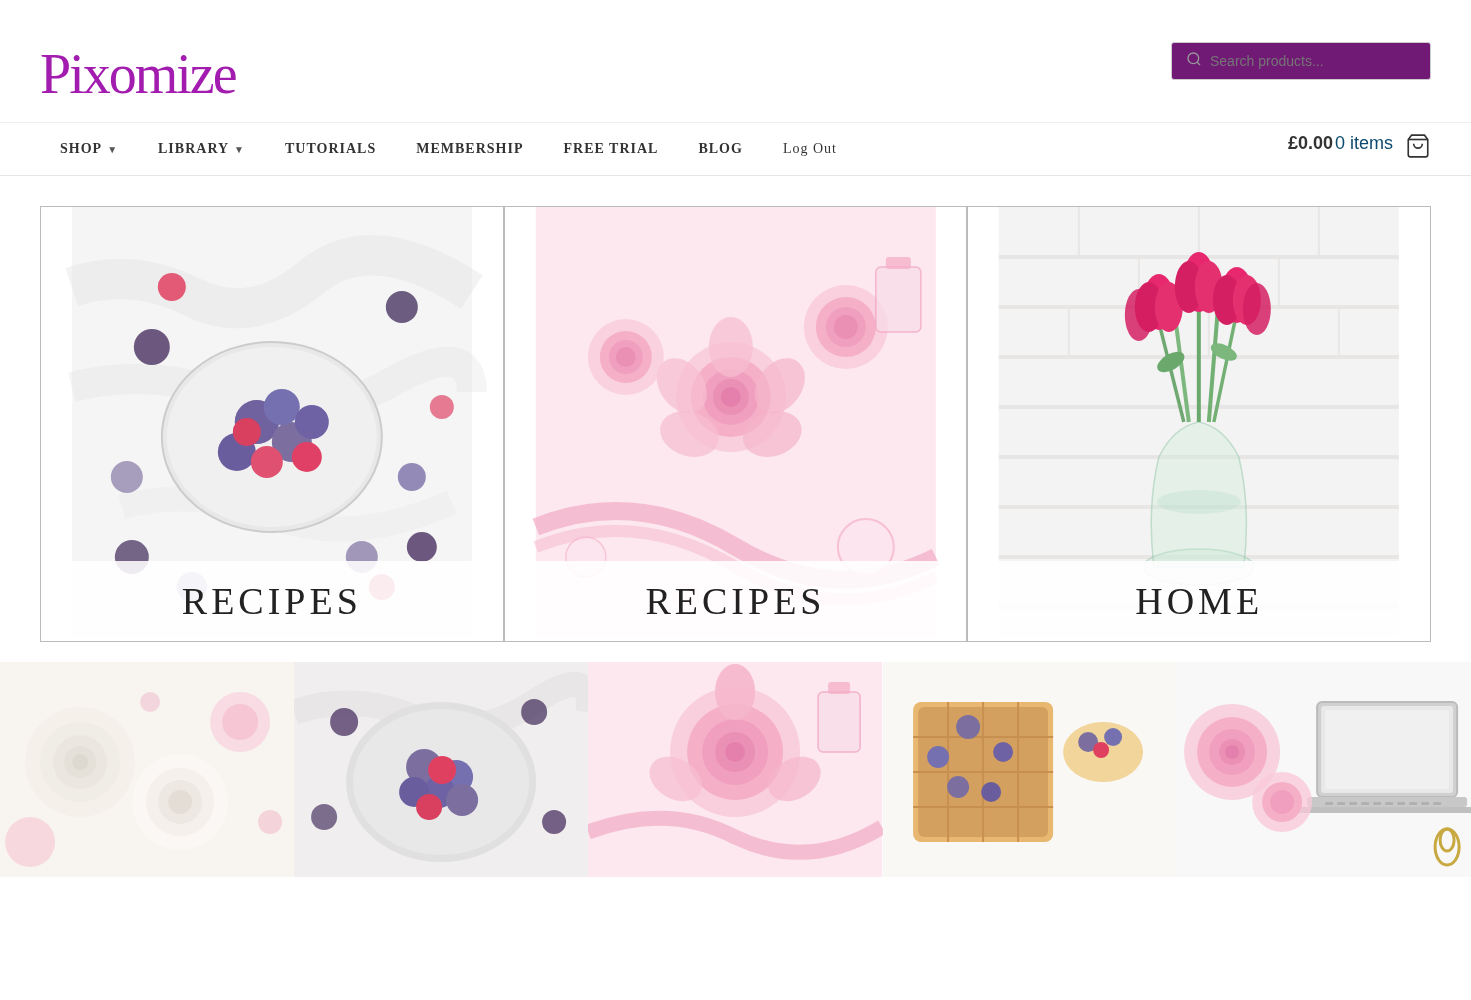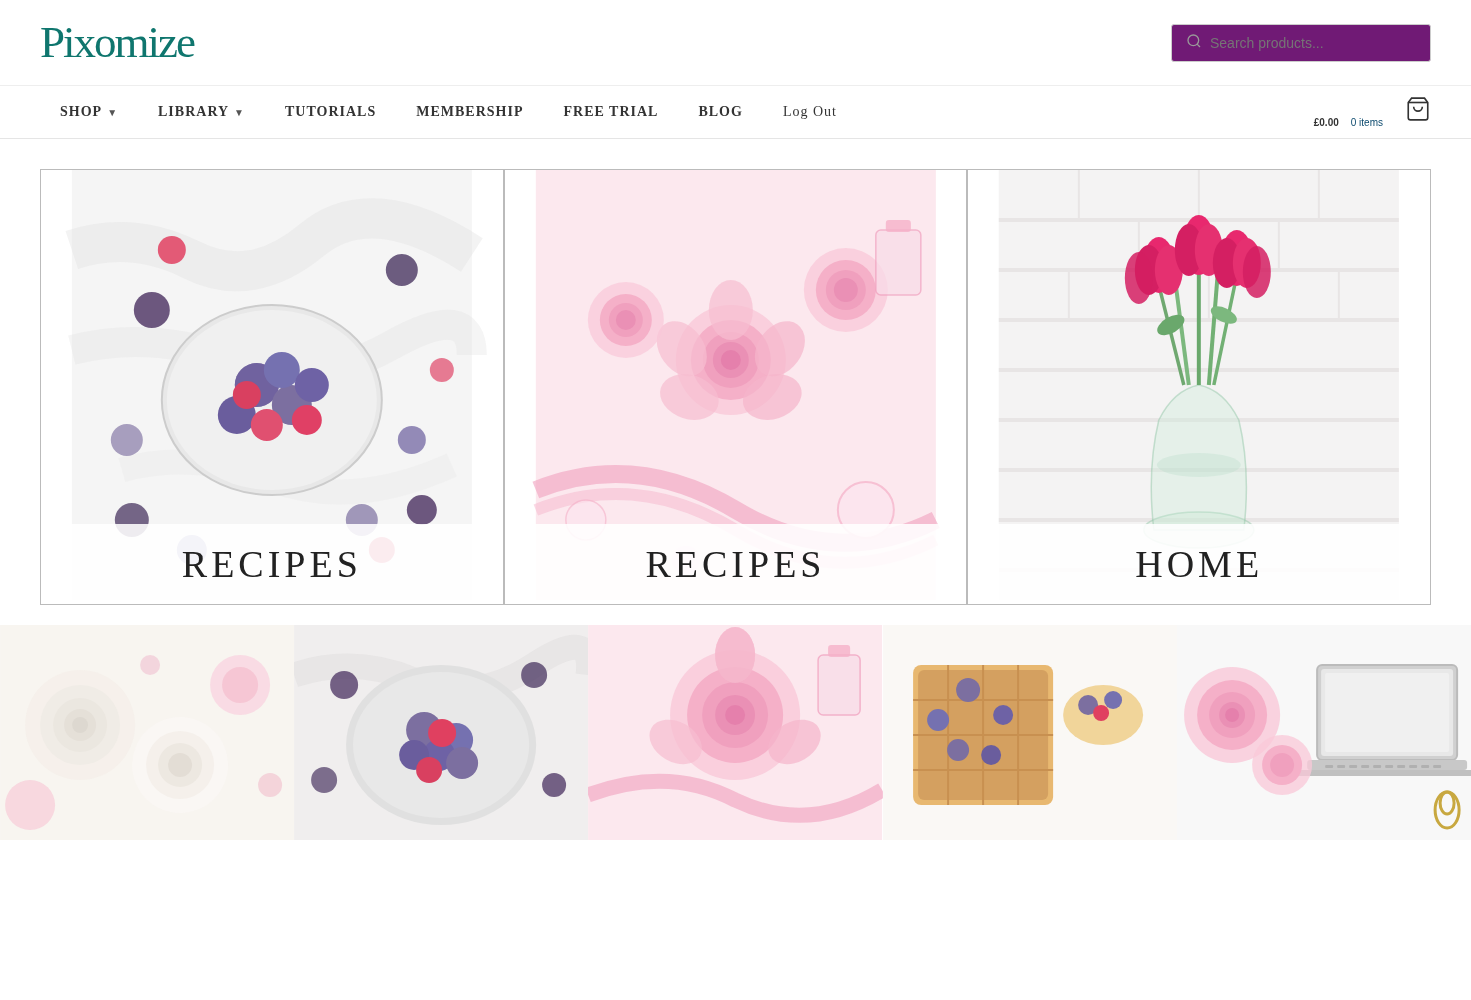--- a/index.html
+++ b/index.html
@@ -8,24 +8,25 @@
     
     .header {
       display: flex;
       align-items: center;
       justify-content: space-between;
       padding: 20px 40px;
       border-bottom: 1px solid #eee;
     }
     .logo {
       font-family: 'Brush Script MT', cursive;
-      font-size: 45px;
-      color: #0f766e;
+      font-size: 56px;
+      color: #a21caf;
       letter-spacing: -2px;
       line-height: 1;
+      margin-top: 26px;
     }
     .search-box {
       display: flex;
       align-items: center;
       border: 1px solid #ccc;
       border-radius: 3px;
       padding: 8px 14px;
       width: 260px;
       background: #701a75;
     }
@@ -70,23 +71,23 @@
       text-decoration: none;
       white-space: nowrap;
     }
     .nav-item .chevron {
       font-size: 10px;
       margin-left: 5px;
       color: #555;
     }
     .nav-right {
       display: flex;
-      align-items: flex-end;
-      gap: 12px;
-      font-size: 10px;
+      align-items: flex-start;
+      gap: 2px;
+      font-size: 18px;
       color: #333;
     }
     .cart-icon-wrap {
       margin-left: 10px;
       font-size: 22px;
       cursor: pointer;
     }
 
     
     .gallery-section {

